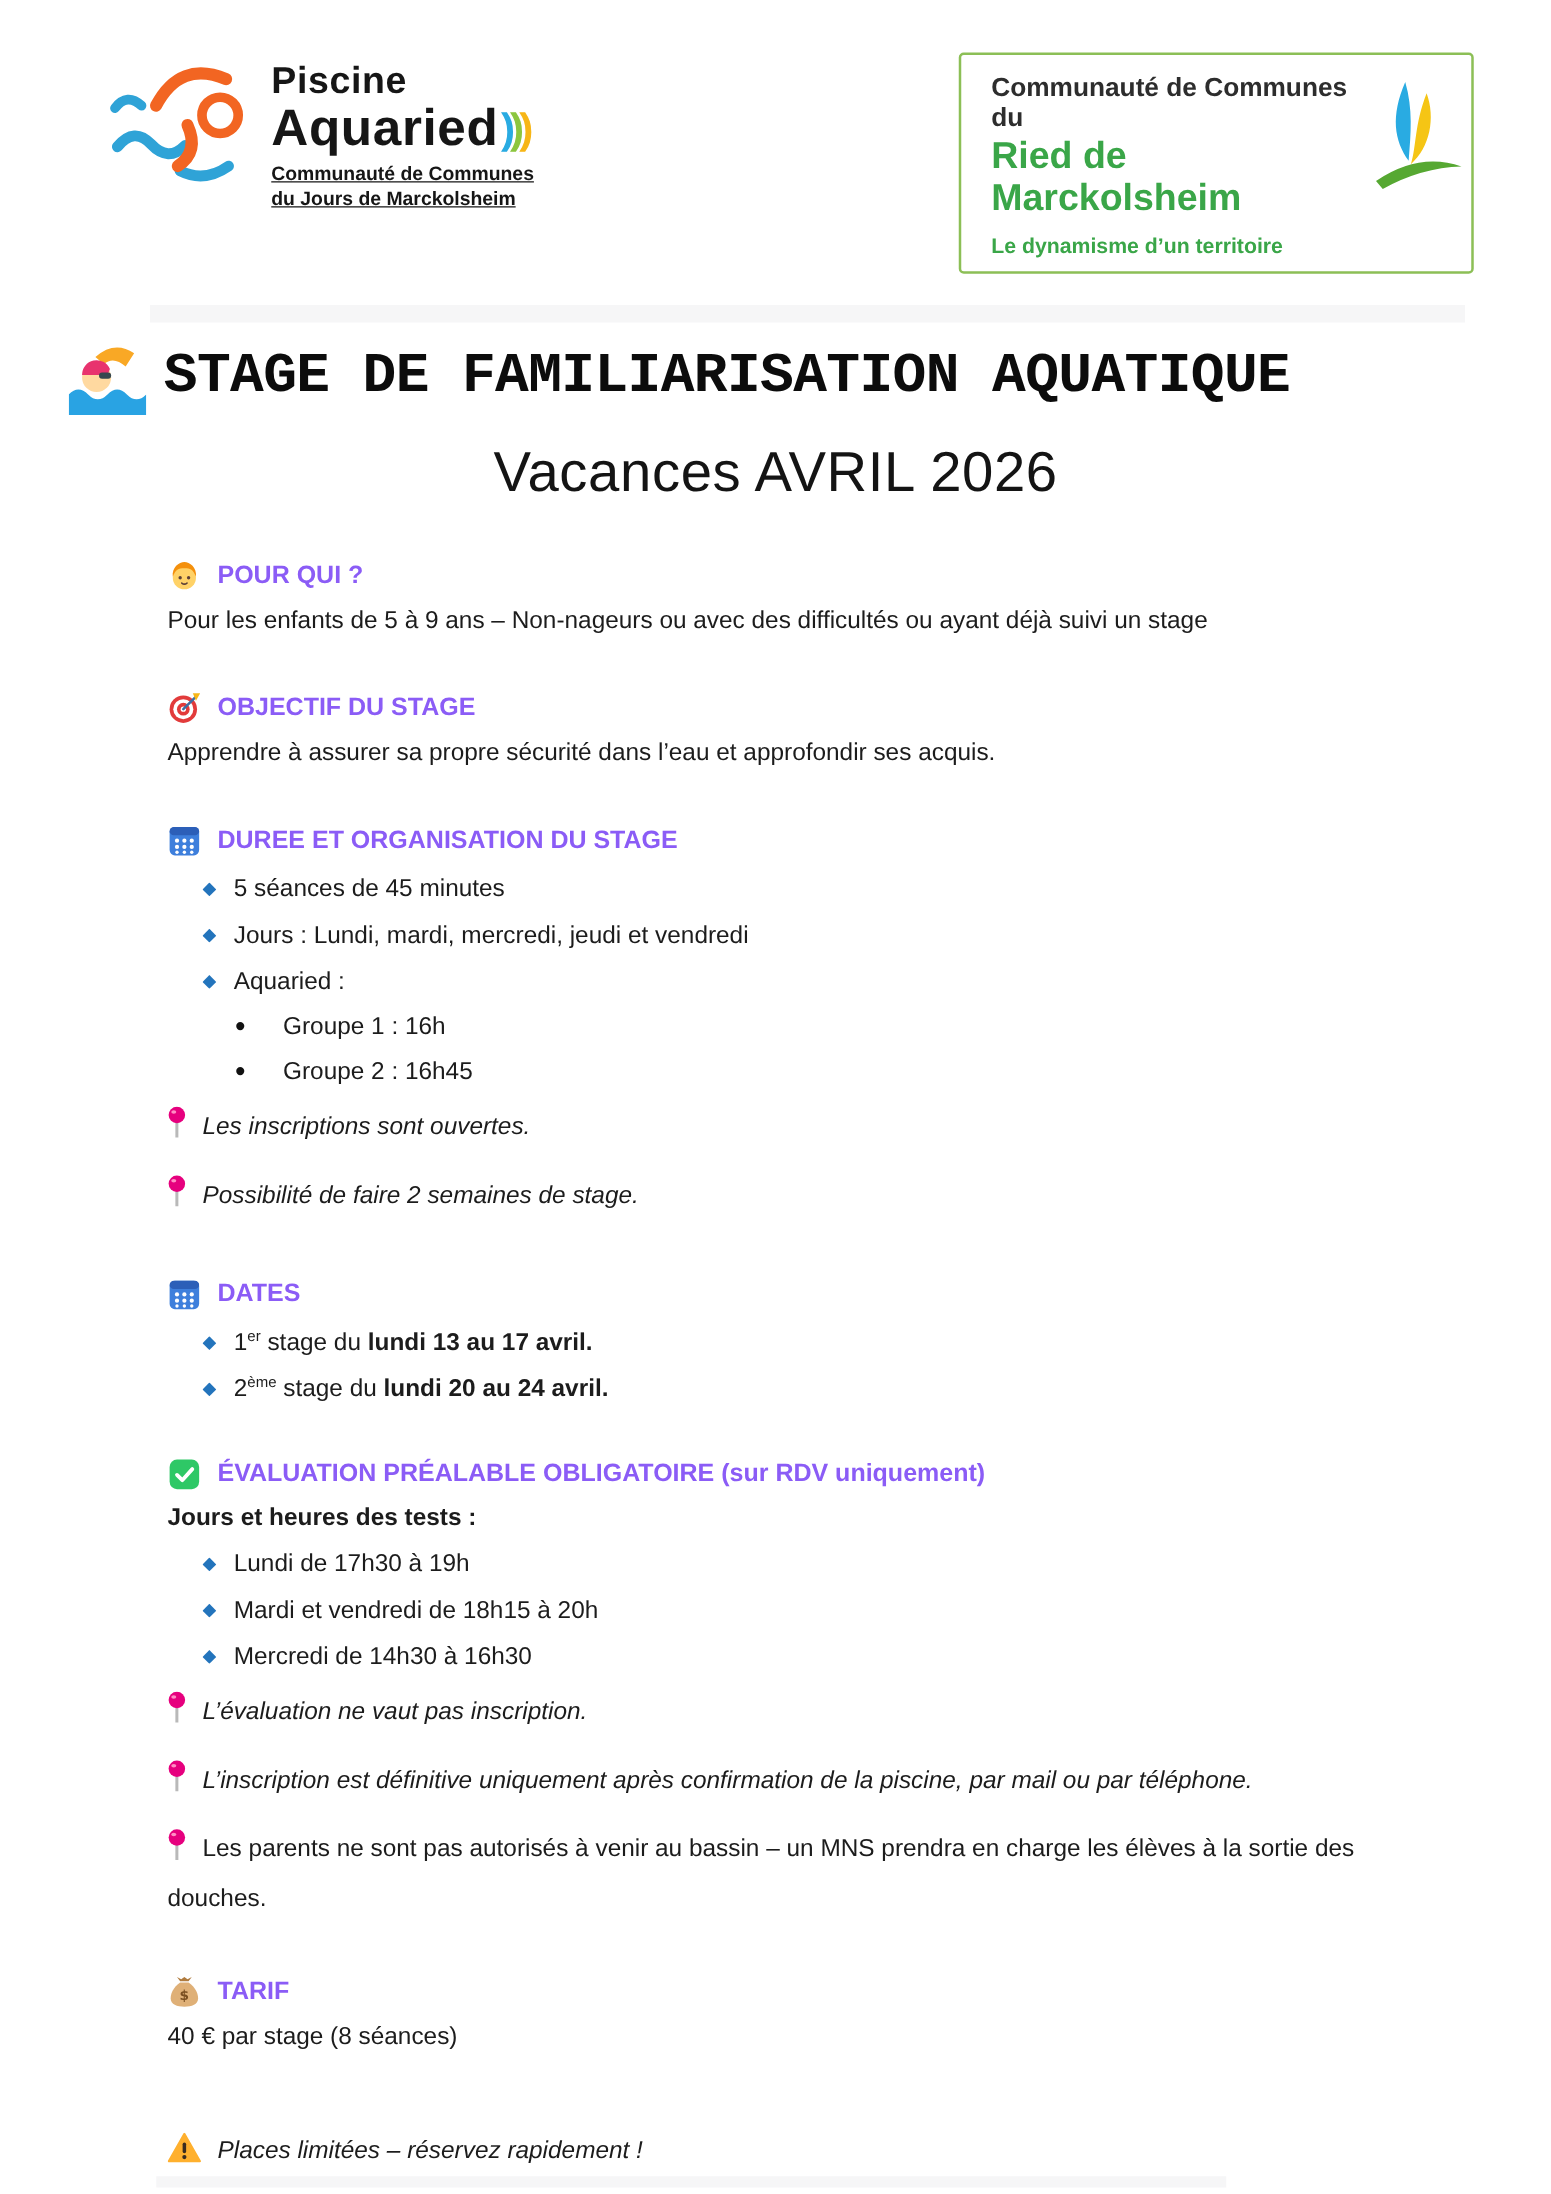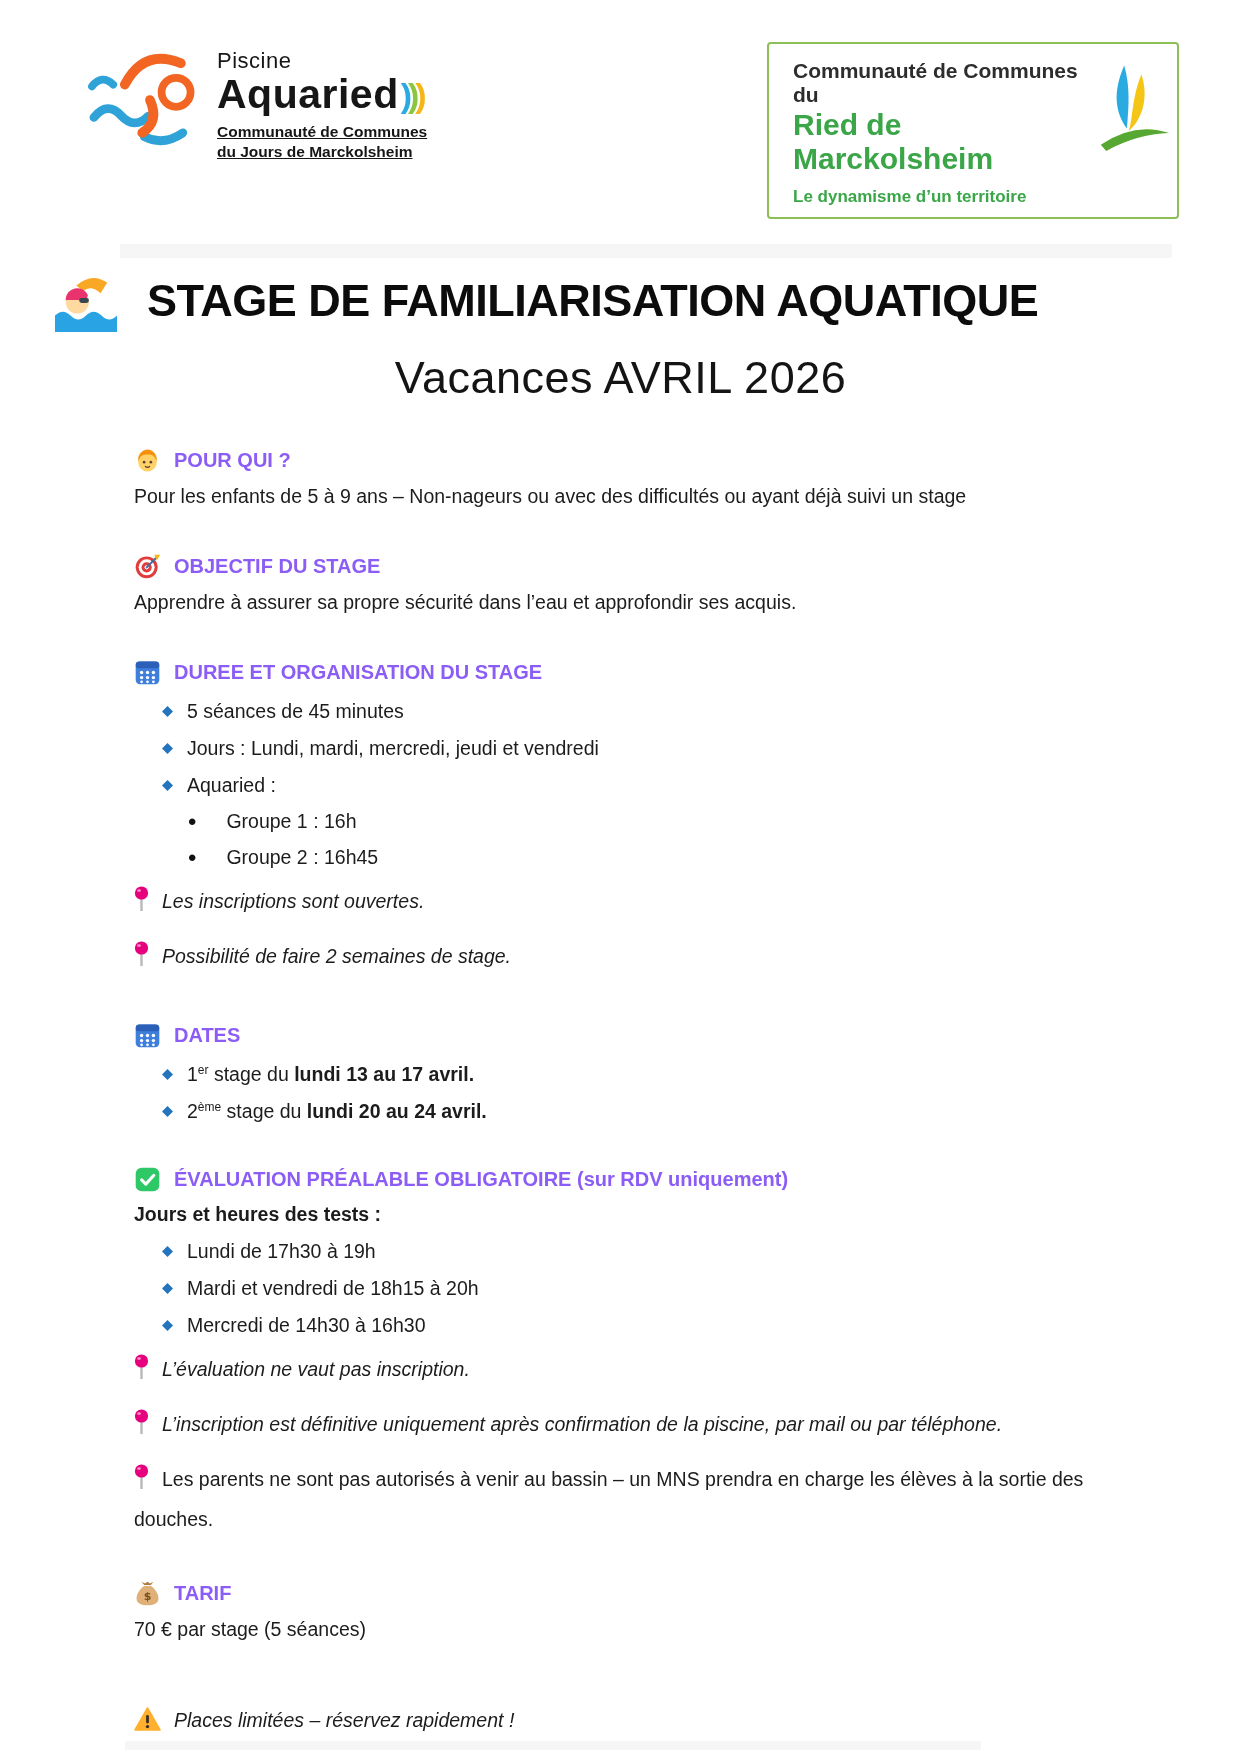--- a/index.html
+++ b/index.html
@@ -13,42 +13,42 @@
     font-family: "Liberation Sans", sans-serif;
     color: #1c1c1c;
     overflow: hidden;
   }
 
   
   .header { display: flex; justify-content: space-between; align-items: flex-start; padding: 42px 62px 0 85px; }
   .logo-left { display: flex; gap: 4px; }
   .logo-left-graphic svg { width: 128px; height: 116px; }
   .logo-left-text { padding-top: 6px; }
-  .ll-line1 { font-size: 22px; font-weight: 400; color: #161616; letter-spacing: .5px; }
+  .ll-line1 { font-size: 30px; font-weight: 700; color: #161616; letter-spacing: .5px; }
   .ll-line2 { font-size: 41px; font-weight: 700; color: #161616; line-height: 1.0; display:flex; align-items:center; letter-spacing:.5px; }
   .ll-arcs { display:inline-flex; margin-left: 2px; font-weight: 700; font-size: 34px; letter-spacing:-4px; }
   .ll-sub { font-size: 15.5px; font-weight: 700; color: #161616; margin-top: 7px; line-height: 1.3; text-decoration: underline; }
   .logo-right {
     width: 412px; min-height: 128px;
     border: 2px solid #8cbf56; border-radius: 4px;
     padding: 15px 6px 10px 24px;
     display: flex; justify-content: space-between; background: #fff;
   }
   .lr-line1 { font-size: 21px; font-weight: 700; color: #2d2d2d; }
   .lr-line2 { font-size: 30px; font-weight: 700; color: #3aa648; margin-top: 1px; }
   .lr-tagline { font-size: 17px; font-weight: 700; color: #3aa648; margin-top: 11px; }
   .lr-graphic svg { width: 72px; height: 96px; }
 
   
   .band { background: #f6f6f7; }
   .band1 { margin: 25px 0 0 120px; width: 1052px; height: 14px; }
   .band2 { position: absolute; left: 125px; top: 1741px; width: 856px; height: 9px; }
 
   
-  .title-row { display: flex; align-items: center; gap: 30px; padding-left: 55px; margin-top: 12px; }
+  .title-row { display: flex; align-items: center; gap: 14px; padding-left: 55px; margin-top: 12px; font-family: Liberation Mono, monospace; }
   .title-icon svg { width: 62px; height: 62px; display: block; }
   .main-title { margin: 0; font-size: 45px; font-weight: 900; letter-spacing: -.5px; color: #0c0c0c; white-space: nowrap; }
   .subtitle { text-align: center; font-size: 45px; font-weight: 500; color: #141414; margin-top: 20px; letter-spacing: .5px; }
 
   
   .content { padding: 0 130px 0 134px; }
   .section { margin-top: 43px; }
   .sec-head { display: flex; align-items: center; gap: 13px; font-size: 20px; font-weight: 700; color: #8b5cf6; }
   .sec-head .hicon svg { width: 27px; height: 27px; display: block; }
   .sec-body { margin-top: 9px; font-size: 19.5px; line-height: 27px; color: #1c1c1c; }
@@ -349,21 +349,21 @@
       <div class="sec-head">
         <span class="hicon">
           <svg viewBox="0 0 32 32">
             <path d="M12 6 L20 6 L23 2 L19 4 L16 2 L13 4 L9 2 Z" fill="#b07b3e"></path>
             <path d="M12 7 C5 12 3 18 3 22 C3 28 9 30 16 30 C23 30 29 28 29 22 C29 18 27 12 20 7 Z" fill="#dfb077"></path>
             <text x="16" y="24" font-size="13" font-weight="bold" fill="#7a4f21" text-anchor="middle" font-family="'DejaVu Sans', sans-serif">$</text>
           </svg>
         </span>
         <span>TARIF</span>
       </div>
-      <div class="sec-body">70 € par stage (5 séances)</div>
+      <div class="sec-body">40 € par stage (8 séances)</div>
     </div>
 
     <div class="section" style="margin-top:60px;">
       <div class="note italic" style="margin-top:0;">
         <span class="pin"><svg width="27" height="25" viewBox="0 0 27 25">
               <path d="M13.5 1 L26 23 L1 23 Z" fill="#ffb02e" stroke="#ffb02e" stroke-width="1.6" stroke-linejoin="round"></path>
               <rect x="12.1" y="8" width="2.8" height="8.5" rx="1.4" fill="#3b2c20"></rect>
               <circle cx="13.5" cy="19.6" r="1.7" fill="#3b2c20"></circle>
             </svg></span><span class="txt">Places limitées – réservez rapidement !</span>
       </div>

